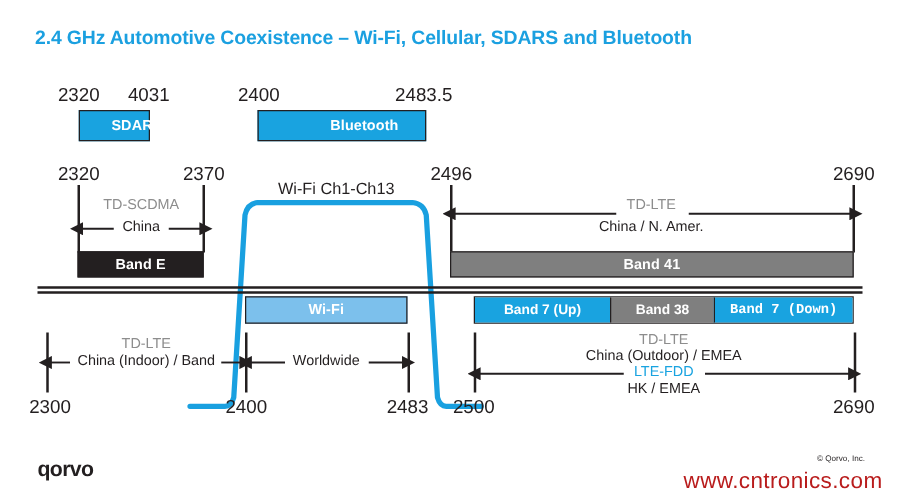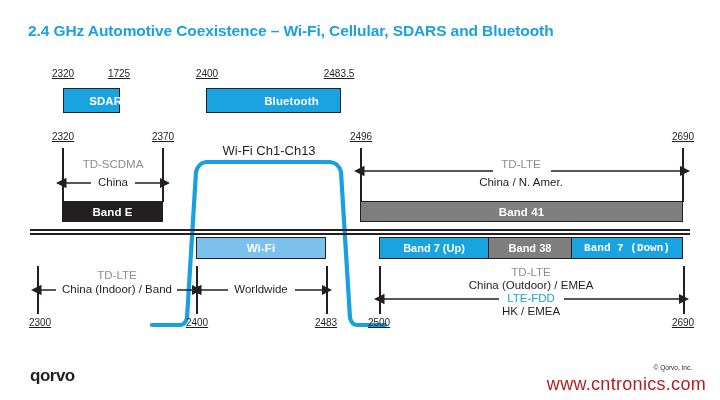--- a/index.html
+++ b/index.html
@@ -14,22 +14,22 @@
   
   .title {
     position: absolute; left: 28px; top: 22px;
     font-size: 15.5px; font-weight: 700;
     color: #1ba0e0; letter-spacing: -0.1px;
     white-space: nowrap;
   }
 
   
   .tick-label {
-    position: absolute; font-size: 10px; color: #231f20;
-    white-space: nowrap; transform: translateX(-50%); text-decoration: underline;
+    position: absolute; font-size: 15px; color: #231f20;
+    white-space: nowrap; transform: translateX(-50%);
   }
   .vline { position: absolute; width: 1.6px; background: #231f20; }
   .hrule { position: absolute; height: 2px; background: #231f20; }
 
   
   .band {
     position: absolute;
     border: 1.6px solid #231f20;
     display: flex; align-items: center; justify-content: center;
     font-size: 11.5px; font-weight: 700; color: #ffffff;
@@ -80,21 +80,21 @@
   .wifi-curve { position: absolute; left: 0; top: 0; pointer-events: none; }
 </style>
 </head>
 <body>
 
 <div id="stage">
 
   <div class="title">2.4 GHz Automotive Coexistence – Wi-Fi, Cellular, SDARS and Bluetooth</div>
 
   <div class="tick-label" style="left:63px; top:68px;">2320</div>
-  <div class="tick-label" style="left:119px; top:68px;">1725</div>
+  <div class="tick-label" style="left:119px; top:68px;">4031</div>
   <div class="band blue" style="left:63px; top:88px; width:57px; height:25px;">SDARS</div>
 
   <div class="tick-label" style="left:207px; top:68px;">2400</div>
   <div class="tick-label" style="left:339px; top:68px;">2483.5</div>
   <div class="band blue" style="left:206px; top:88px; width:135px; height:25px;">Bluetooth</div>
 
   <div class="tick-label" style="left:63px; top:131px;">2320</div>
   <div class="tick-label" style="left:163px; top:131px;">2370</div>
   <div class="vline" style="left:62px; top:148px; height:54px;"></div>
   <div class="vline" style="left:162px; top:148px; height:54px;"></div>

